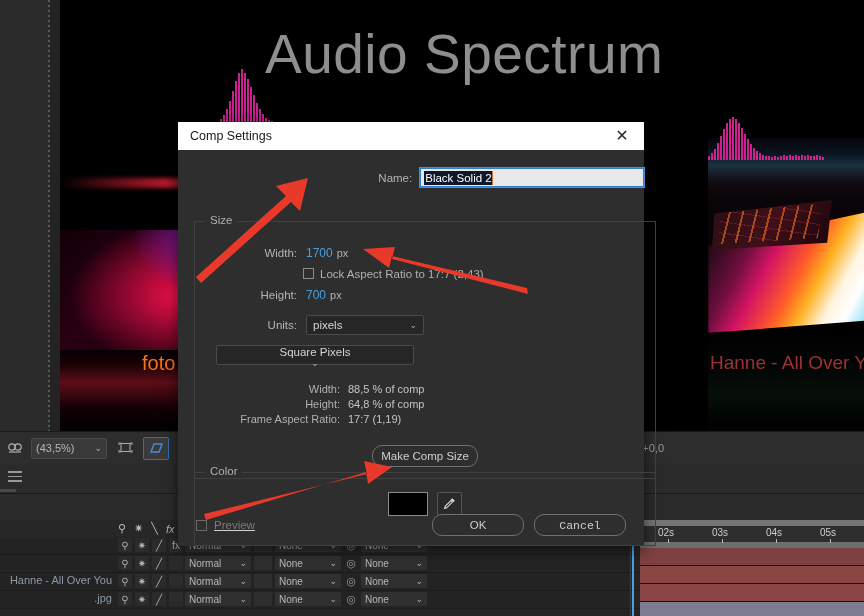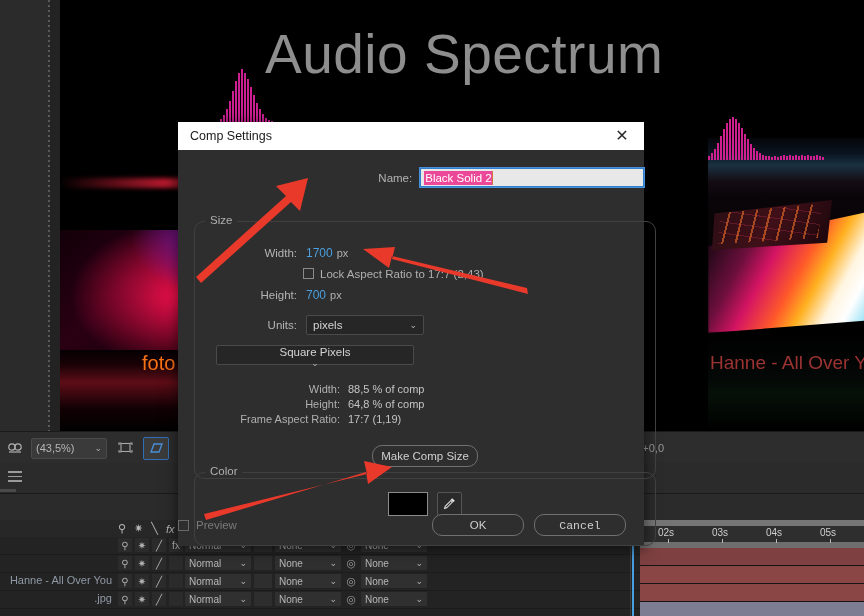--- a/index.html
+++ b/index.html
@@ -460,37 +460,37 @@
     border: 1px solid #2f7fd0;
     outline: 1px solid #4a8fd8;
     display: flex;
     align-items: center;
     padding-left: 3px;
     font-size: 11.5px;
     color: #1a1a1a;
     box-sizing: border-box;
   }
   .sel-text {
-    background: #ec4899;
+    background: #0f172a;
     color: #ffffff;
     padding: 1px 0 1px 1px;
   }
   .caret {
     display: inline-block;
     width: 1px;
     height: 14px;
     background: #d2763a;
     margin-left: 0px;
   }
 
   
   .fs {
     position: absolute;
     border: 1px solid #404040;
-    border-radius: 10px;
+    border-radius: 0;
   }
   .fs-legend {
     position: absolute;
     top: -8px; left: 10px;
     background: #2e2e2e;
     padding: 0 5px;
     font-size: 11.5px;
     color: #b0b0b0;
   }
   .fs-size {
@@ -598,23 +598,25 @@
   }
 
   .footer {
     position: absolute;
     left: 0; bottom: 10px;
     width: 466px;
     display: flex;
     align-items: center;
   }
   .preview-wrap {
+    margin-left: 18px;
     display: flex;
     align-items: center;
     gap: 7px;
+    text-decoration: underline;
   }
   .preview-lbl { font-size: 11.5px; color: #7a7a7a; }
   .chk-dim { border-color: #6a6a6a; }
   .footer-btns {
     margin-left: auto;
     margin-right: 18px;
     display: flex;
     gap: 10px;
   }
   .btn-ok { width: 90px; color: #cfcfcf; }

